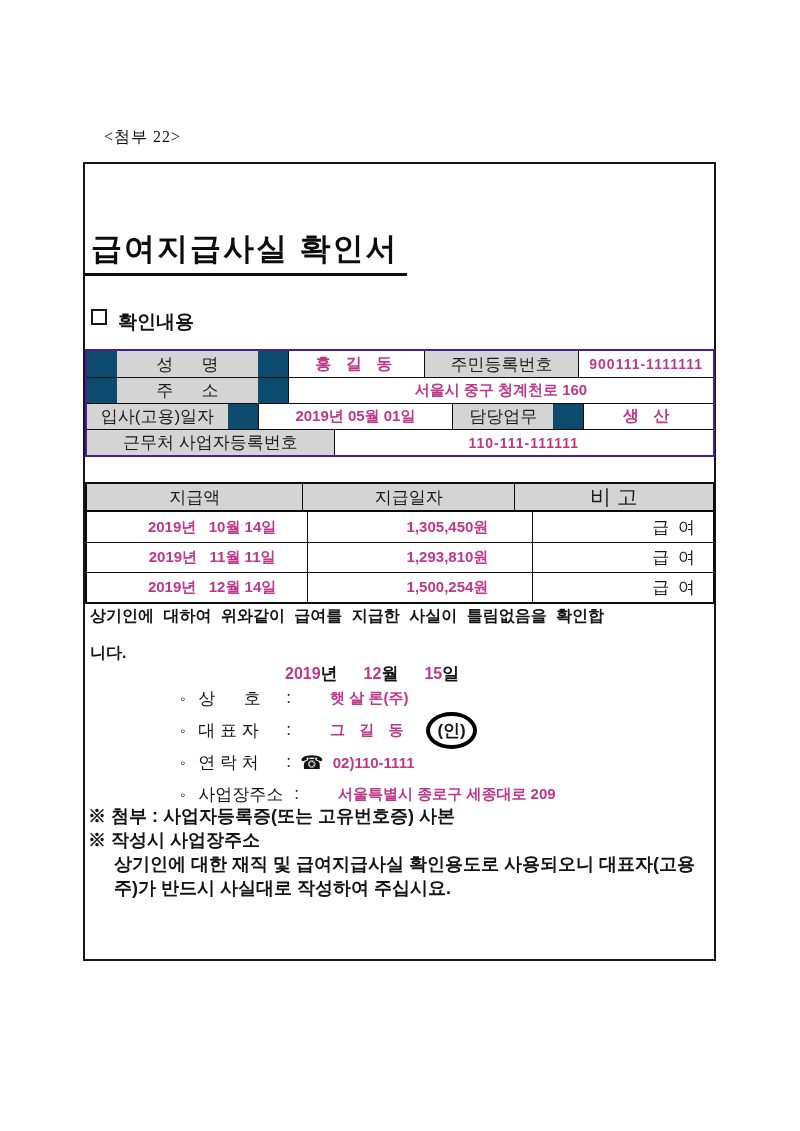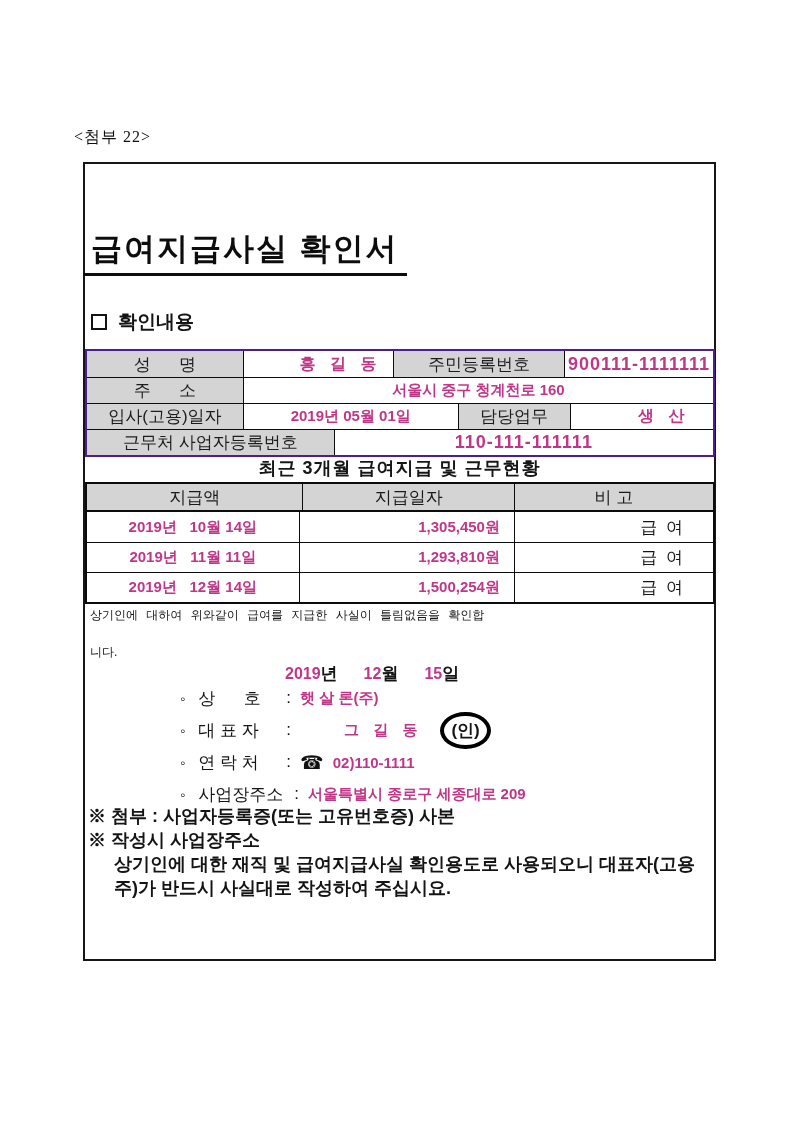--- a/index.html
+++ b/index.html
@@ -1,76 +1,76 @@
 <!DOCTYPE html>
 <html><head>
 <meta charset="utf-8">
 <style>
   html,body{margin:0;padding:0;background:#ffffff;}
   .page{position:relative;width:800px;height:1131px;background:#ffffff;overflow:hidden;
         font-family:"Liberation Sans", sans-serif;color:#1a1a1a;}
-  .pre{white-space:pre;}
+  .pre{white-space:pre;margin-left:30px;}
 
   
   .attach{position:absolute;left:74px;top:127px;font-family:"Liberation Serif", serif;
           font-size:16px;letter-spacing:1px;color:#111;}
 
   
   .frame{position:absolute;left:83px;top:162px;width:633px;height:799px;
          border:2px solid #161616;box-sizing:border-box;background:#fff;}
 
   
   .title-wrap{position:absolute;left:83px;top:228px;width:633px;}
   .doc-title{display:inline-block;font-size:31px;font-weight:800;letter-spacing:2px;
              color:#0d0d0d;border-bottom:3px solid #0d0d0d;padding:0 8px 3px 8px;}
 
   
-  .section{position:absolute;left:91px;top:309px;display:flex;align-items:center;
+  .section{position:absolute;left:91px;top:309px;display:flex;align-items:flex-start;
            font-size:19px;font-weight:700;color:#141414;}
   .chk{display:inline-block;width:16px;height:16px;border:2px solid #141414;
        margin-right:11px;box-sizing:border-box;background:#fff;}
 
   
   .t1{position:absolute;left:85px;top:349px;width:630px;border:2px solid #4c1d95;
       box-sizing:border-box;background:#0c4a6e;}
   .t1-row{display:flex;height:26px;box-sizing:border-box;}
   .t1-row + .t1-row{border-top:1px solid #0c0c0c;}
   .cell{display:flex;align-items:center;justify-content:center;box-sizing:border-box;
         overflow:hidden;}
   .cell + .cell{border-left:1px solid #0c0c0c;}
   .lab{background:#d4d4d4;font-size:17px;color:#1c1c1c;}
   .val{background:#fff;}
 
   .ink{color:#c03689;font-weight:700;}
   .hand{font-size:15px;}
-  .hand-lg{font-size:16px;letter-spacing:5px;padding-left:44px;}
-  .num{font-size:18px;letter-spacing:1px;}
+  .hand-lg{font-size:16px;letter-spacing:5px;}
+  .num{font-size:14px;letter-spacing:1px;}
 
   .w-c1{width:24.9%;} .w-name{width:24.0%;} .w-rrn{width:27.3%;} .w-rrnv{width:23.8%;}
   .w-addr{width:75.1%;}
   .w-hire{width:34.3%;} .w-duty{width:17.9%;} .w-dutyv{width:22.9%;}
   .w-wp{width:39.4%;} .w-wpv{width:60.6%;}
 
   
   .t2-title{position:absolute;left:83px;top:456px;width:633px;text-align:center;
             font-size:18px;font-weight:600;color:#161616;letter-spacing:1px;}
   .t2{position:absolute;left:85px;top:482px;width:630px;border:2px solid #0c0c0c;
       box-sizing:border-box;background:#fff;}
   .t2-head{display:flex;height:28px;background:#d4d4d4;border-bottom:2px solid #0c0c0c;
            box-sizing:border-box;}
   .t2-row{display:flex;height:30px;box-sizing:border-box;}
   .t2-row + .t2-row{border-top:1px solid #0c0c0c;}
   .c-date{width:33.8%;} .c-amt{width:34.4%;} .c-rem{width:31.8%;}
   .cell-r{justify-content:flex-end;}
   .amt{padding-right:14px;font-size:15px;}
-  .rem{padding-right:28px;font-size:17px;letter-spacing:2px;color:#161616;}
+  .rem{padding-right:16px;font-size:17px;letter-spacing:2px;color:#161616;}
   .dt{font-size:15px;}
 
   
-  .stmt{position:absolute;left:90px;top:597px;width:624px;font-size:12px;font-weight:400;
+  .stmt{position:absolute;left:90px;top:597px;width:624px;font-size:16px;font-weight:700;
         color:#141414;line-height:37px;word-spacing:5px;}
 
   
   .dateline{position:absolute;left:285px;top:662px;font-size:17px;font-weight:700;
             color:#141414;display:flex;align-items:baseline;}
   .dateline .gap{display:inline-block;width:26px;}
   .dnum{color:#c03689;font-size:16px;}
 
   
   .sig{position:absolute;left:180px;top:686px;}
@@ -124,27 +124,26 @@
       <div class="cell val w-hire ink hand pre">2019년 05월 01일</div>
       <div class="cell lab w-duty">담당업무</div>
       <div class="cell val w-dutyv ink hand-lg pre">생 산</div>
     </div>
     <div class="t1-row">
       <div class="cell lab w-wp">근무처 사업자등록번호</div>
       <div class="cell val w-wpv ink num">110-111-111111</div>
     </div>
   </div>
 
-  <div class="t2-title">최근 3개월 급여지급 및 근무현황</div>
 
   <div class="t2">
     <div class="t2-head">
       <div class="cell c-amt" style="font-size:17px;">지급액</div>
       <div class="cell c-date" style="font-size:17px;">지급일자</div>
-      <div class="cell c-rem" style="font-size:17px;">비 고</div>
+      <div class="cell c-rem" style="font-size:21px;">비 고</div>
     </div>
     <div class="t2-row">
       <div class="cell c-date ink dt pre">2019년   10월 14일</div>
       <div class="cell c-amt cell-r ink amt">1,305,450원</div>
       <div class="cell c-rem cell-r rem pre">급 여</div>
     </div>
     <div class="t2-row">
       <div class="cell c-date ink dt pre">2019년   11월 11일</div>
       <div class="cell c-amt cell-r ink amt">1,293,810원</div>
       <div class="cell c-rem cell-r rem pre">급 여</div>

